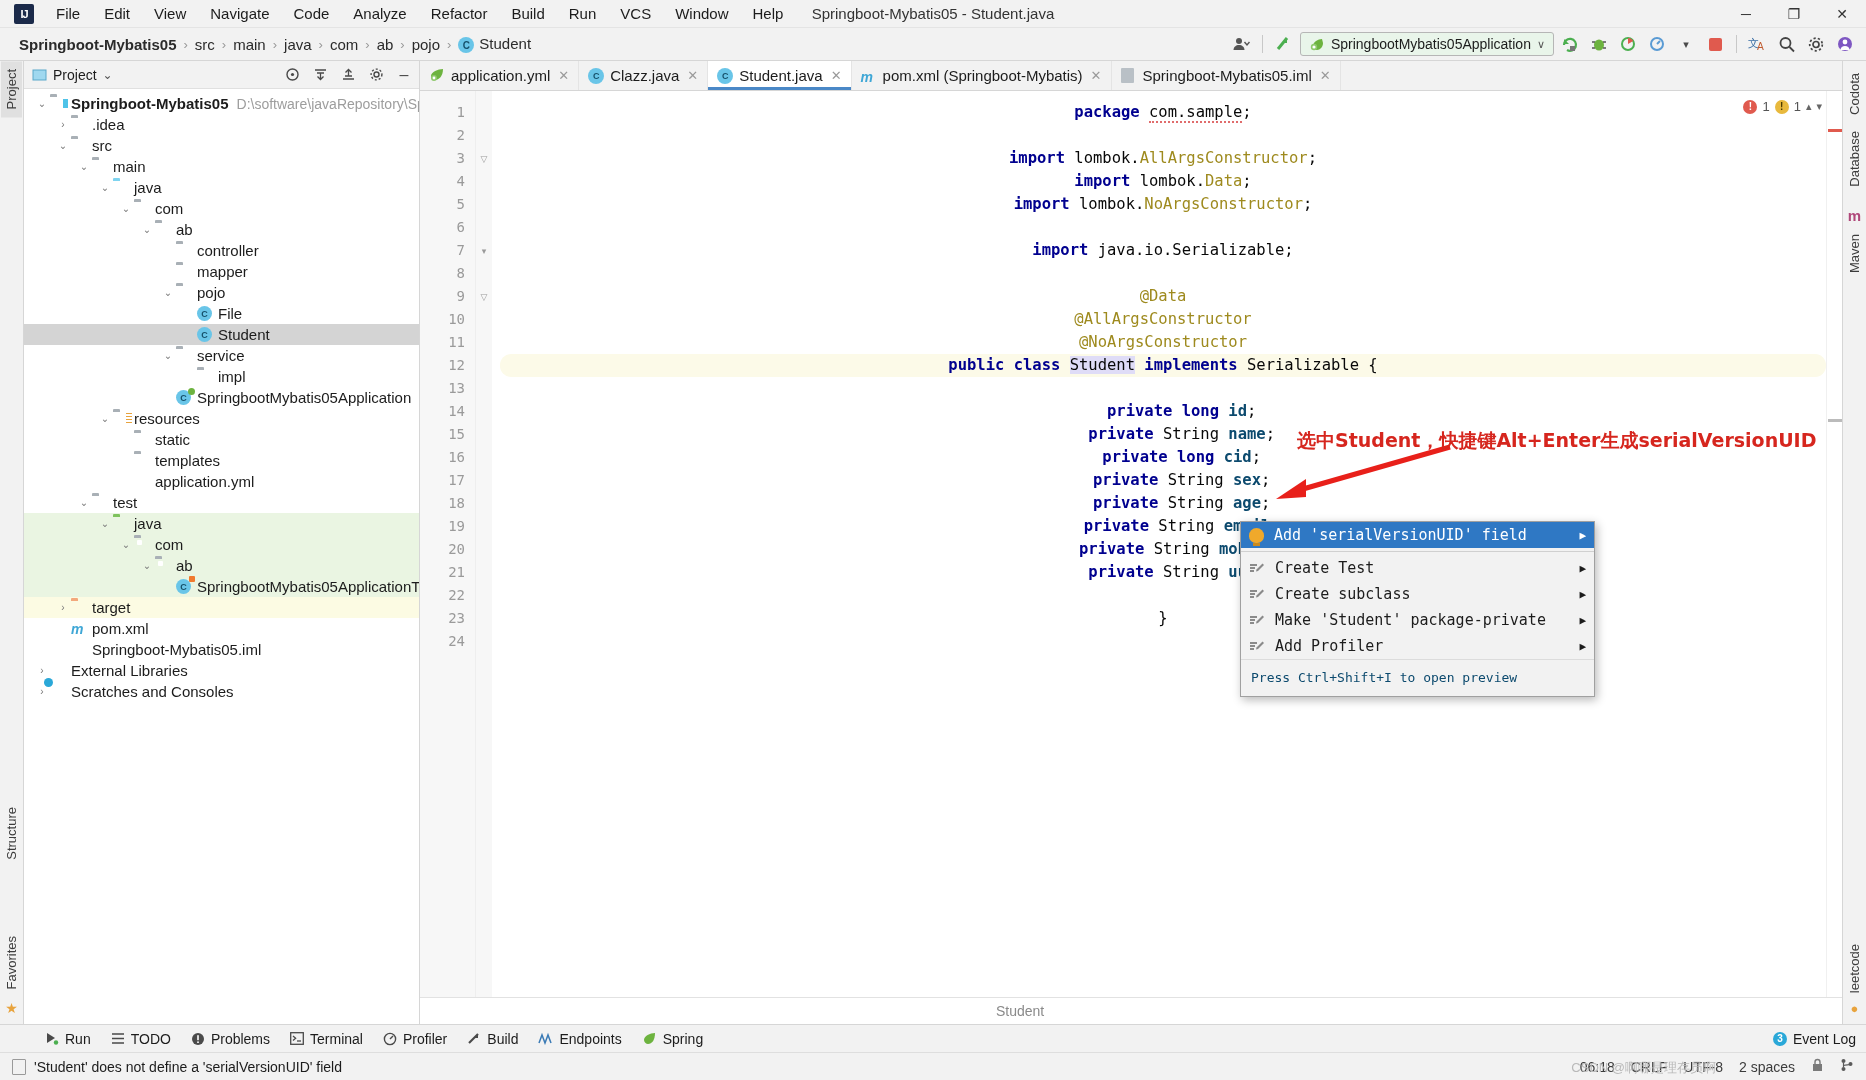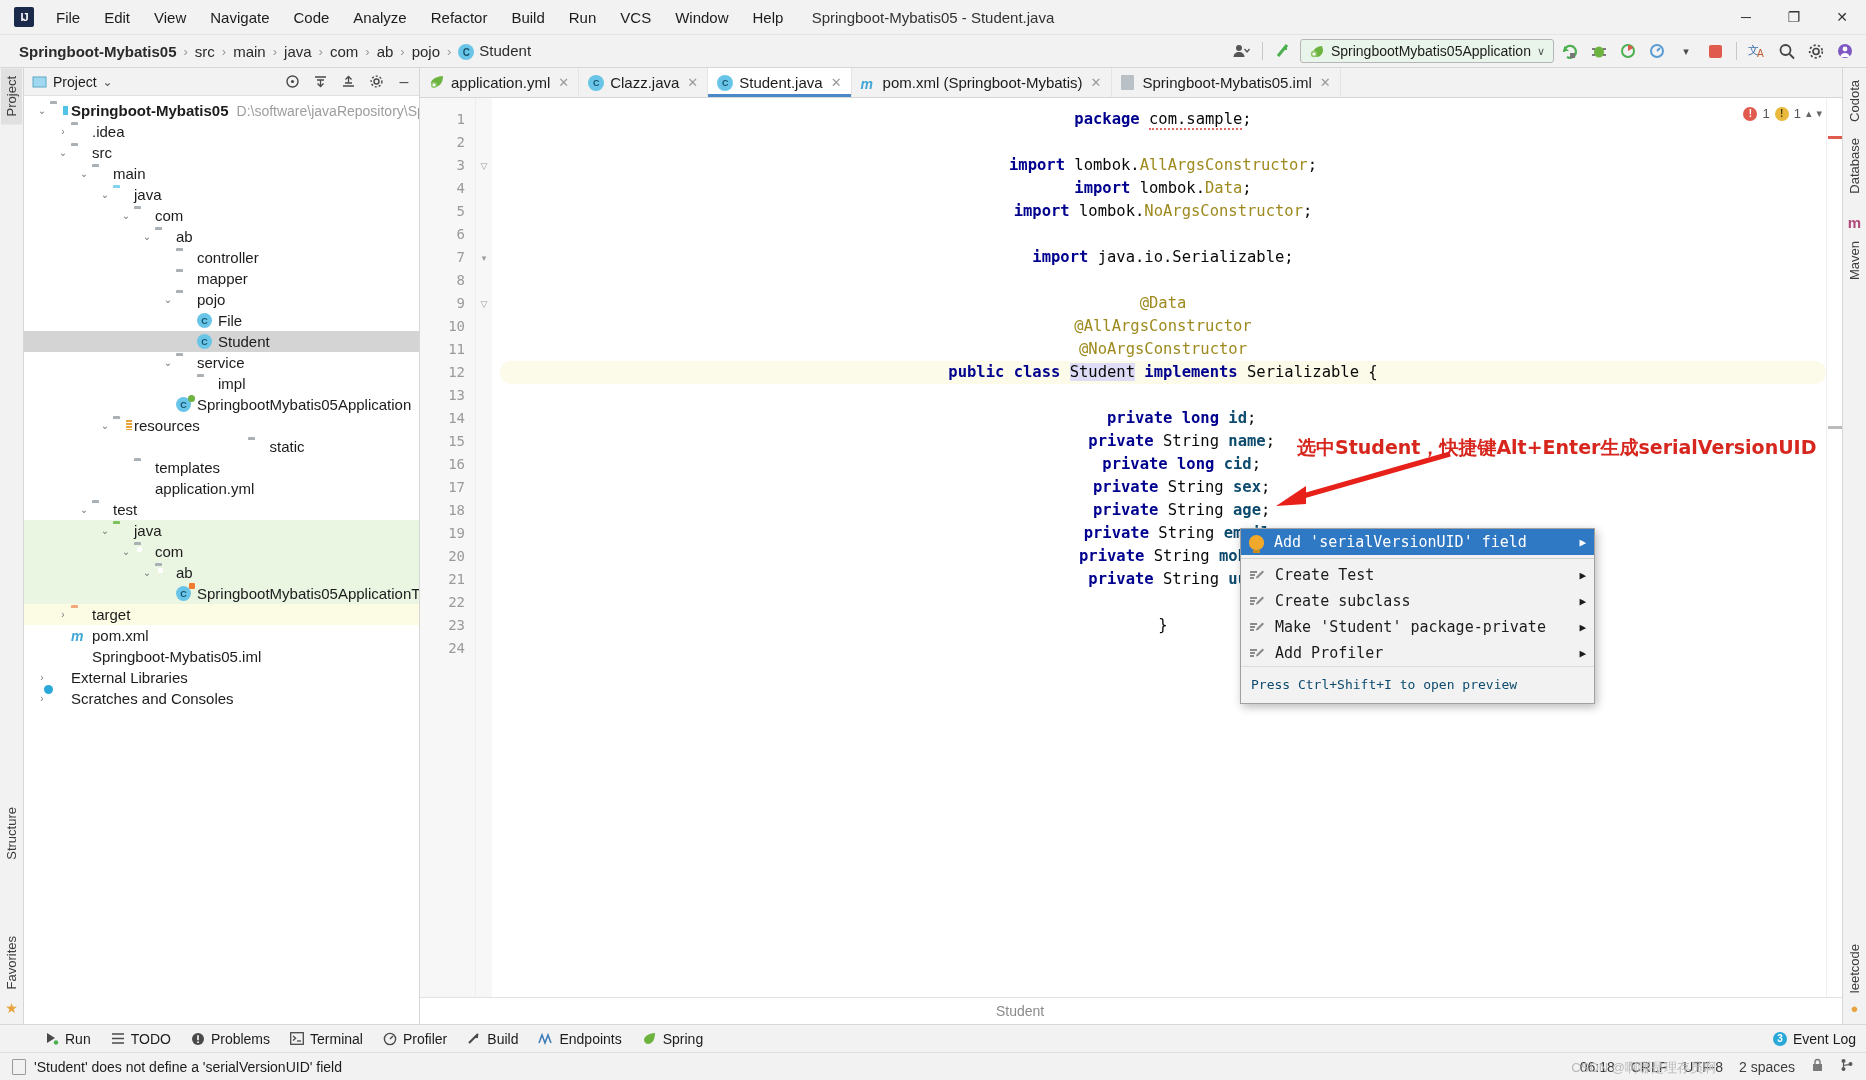--- a/index.html
+++ b/index.html
@@ -8,21 +8,21 @@
     width:1866px; height:1080px;
     font-family:"Liberation Sans", sans-serif;
     font-size:15px; color:#1c1c1c;
     background:#f2f2f2; overflow:hidden;
     -webkit-font-smoothing:antialiased;
   }
   .ide { position:relative; width:1866px; height:1080px; background:#f2f2f2; display:flex; flex-direction:column; }
 
   
   .titlebar {
-    height:35px; background:#f2f2f2; display:flex; align-items:center;
+    height:28px; background:#f2f2f2; display:flex; align-items:center;
     border-bottom:1px solid #e4e4e4; position:relative; flex:none;
   }
   .logo { width:20px; height:20px; margin:0 10px 0 14px; background:#1b2a4a; border-radius:2px;
           color:#fff; font-size:11px; font-weight:bold; display:flex; align-items:center; justify-content:center;
           letter-spacing:-1px; }
   .menu { display:flex; align-items:center; gap:0px; }
   .menu-item { padding:4px 12px; font-size:15px; color:#1c1c1c; cursor:default; white-space:nowrap; }
   .title-center { position:absolute; left:0; right:0; text-align:center; font-size:15px; color:#333; pointer-events:none; }
   .win-btns { margin-left:auto; display:flex; align-items:center; height:100%; }
   .win-btn { width:48px; height:33px; display:flex; align-items:center; justify-content:center; font-size:14px; color:#333; }
@@ -431,21 +431,21 @@
             <span class="ico">
               <span class="cls spring">C</span>
             </span>
             <span class="tlabel">SpringbootMybatis05Application</span>
           </div>
           <div class="trow" style="padding-left: 73px;">
             <span class="arrow">⌄</span>
             <span class="ico"><span class="fold res"></span></span>
             <span class="tlabel">resources</span>
           </div>
-          <div class="trow" style="padding-left: 94px; justify-content: center;">
+          <div class="trow" style="padding-left: 94px;">
             <span class="arrow"></span>
             <span class="ico"><span class="fold"></span></span>
             <span class="tlabel">static</span>
           </div>
           <div class="trow" style="padding-left: 94px;">
             <span class="arrow"></span>
             <span class="ico"><span class="fold"></span></span>
             <span class="tlabel">templates</span>
           </div>
           <div class="trow" style="padding-left: 94px;">

